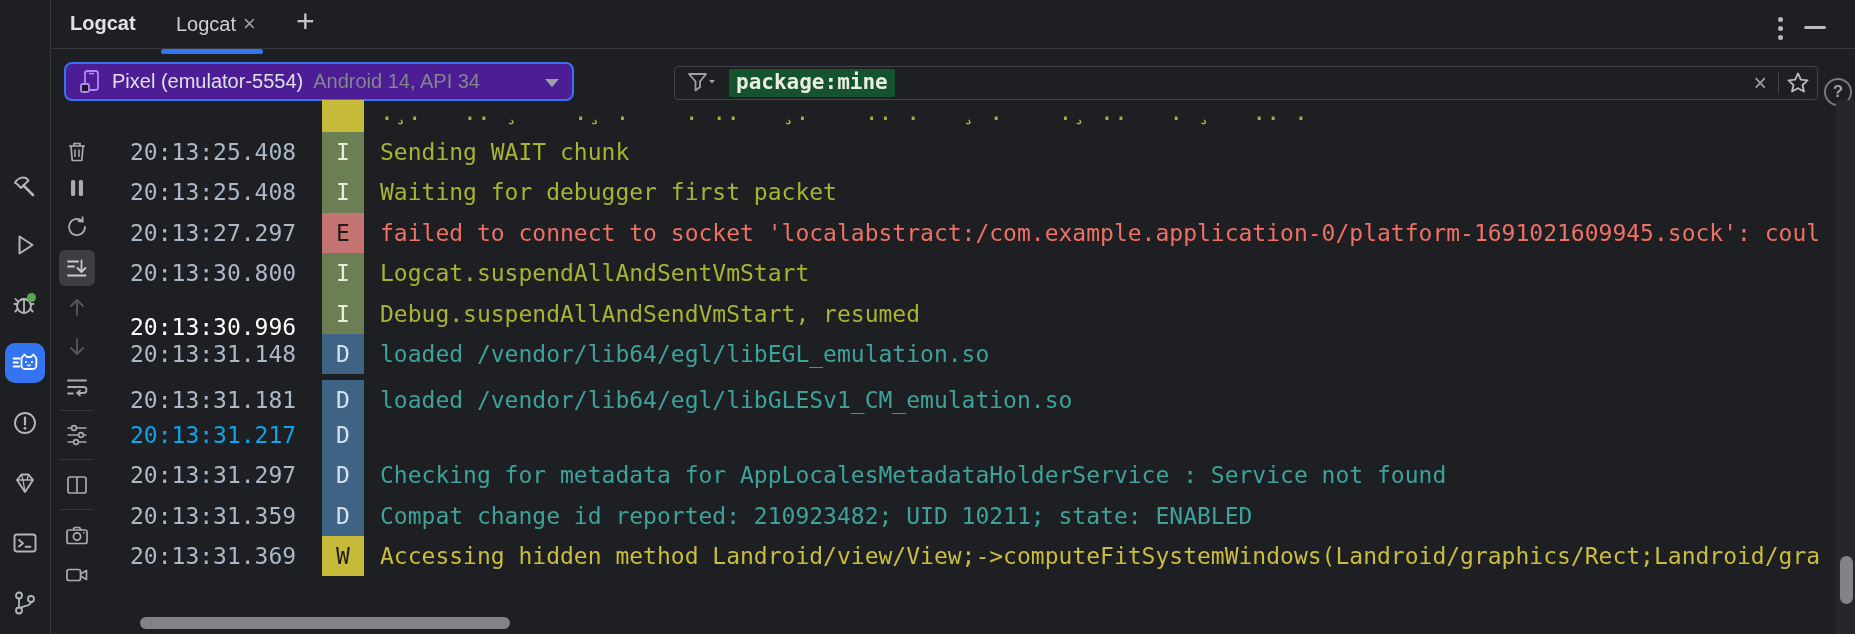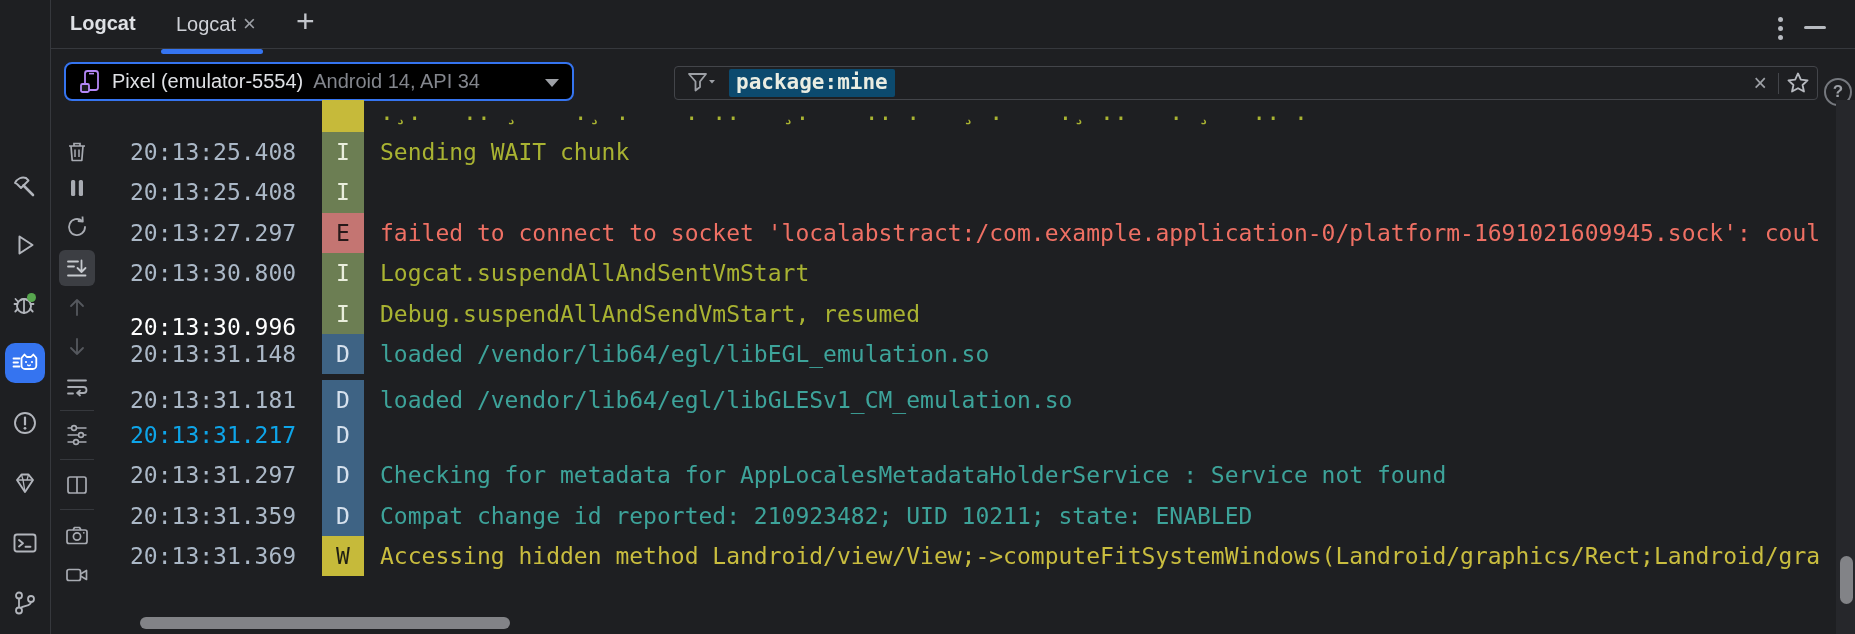--- a/index.html
+++ b/index.html
@@ -27,32 +27,32 @@
   .tab-label{position:absolute;left:176px;top:13px;font-size:20px;color:#CED0D6;}
   .tab-close{position:absolute;left:243px;top:11px;font-size:22px;color:#9DA0A6;}
   .tab-underline{position:absolute;left:161px;top:49px;width:102px;height:5px;border-radius:3px;background:#3574F0;}
   .new-tab{position:absolute;left:296px;top:3px;font-size:32px;font-weight:200;color:#C2C5CB;}
   .kebab-dot{position:absolute;left:1778px;width:5px;height:5px;border-radius:50%;background:#B7BAC0;}
   .minimize{position:absolute;left:1804px;top:26px;width:22px;height:3px;border-radius:2px;background:#B7BAC0;}
 
   
   .device-select{
     position:absolute;left:64px;top:62px;width:494px;height:35px;border:2px solid #3574F0;
-    border-radius:8px;background:#000000;display:flex;align-items:center;padding-left:12px;box-sizing:content-box;
+    border-radius:8px;background:#4c1d95;display:flex;align-items:center;padding-left:12px;box-sizing:content-box;
   }
   .device-name{font-size:20px;color:#DFE1E5;margin-left:10px;white-space:nowrap;}
   .device-details{font-size:20px;color:#83868D;margin-left:10px;white-space:nowrap;}
   .dd-chevron{position:absolute;right:13px;top:15px;width:0;height:0;border-left:7px solid transparent;border-right:7px solid transparent;border-top:8px solid #9DA0A6;}
 
   .filter-box{
     position:absolute;left:674px;top:66px;width:1142px;height:32px;border:1px solid #43454A;
     border-radius:4px;display:flex;align-items:center;
   }
   .filter-chip{
-    margin-left:12px;background:#0c4a6e;color:#EAEDE2;border-radius:2px;
+    margin-left:12px;background:#14532d;color:#EAEDE2;border-radius:2px;
     font-family:"DejaVu Sans Mono","Liberation Mono",monospace;font-size:21px;font-weight:bold;
     padding:1px 7px 3px 7px;white-space:nowrap;
   }
   .filter-clear{position:absolute;right:50px;top:3px;font-size:23px;color:#9DA0A6;}
   .filter-sep{position:absolute;right:38px;top:6px;width:1px;height:21px;background:#43454A;}
   .help-circle{
     position:absolute;left:1824px;top:78px;width:24px;height:24px;border:2px solid #75787E;border-radius:50%;
     color:#9DA0A6;font-size:17px;font-weight:bold;display:flex;align-items:center;justify-content:center;
   }
 
@@ -219,20 +219,21 @@
     <span class="m" style="color: rgb(169, 179, 50);">.¸.   .. ¸    .¸ .    . ..   ¸.    .. .   ¸ .    .¸ ..   . ¸   .. .</span>
   </div>
     <div class="log-row" style="top: 31.8px;">
     <span class="t" style="color: rgb(171, 184, 199);">20:13:25.408</span>
     <span class="b" style="background: rgb(108, 126, 83); color: rgb(233, 238, 220);">I</span>
     <span class="m" style="color: rgb(169, 179, 50);">Sending WAIT chunk</span>
   </div>
     <div class="log-row" style="top: 72.2px;">
     <span class="t" style="color: rgb(171, 184, 199);">20:13:25.408</span>
     <span class="b" style="background: rgb(108, 126, 83); color: rgb(233, 238, 220);">I</span>
+    <span class="m" style="color: rgb(169, 179, 50);">Waiting for debugger first packet</span>
   </div>
     <div class="log-row" style="top: 112.6px;">
     <span class="t" style="color: rgb(171, 184, 199);">20:13:27.297</span>
     <span class="b" style="background: rgb(196, 117, 114); color: rgb(39, 25, 26);">E</span>
     <span class="m" style="color: rgb(239, 112, 100);">failed to connect to socket 'localabstract:/com.example.application-0/platform-1691021609945.sock': coul</span>
   </div>
     <div class="log-row" style="top: 153px;">
     <span class="t" style="color: rgb(171, 184, 199);">20:13:30.800</span>
     <span class="b" style="background: rgb(108, 126, 83); color: rgb(233, 238, 220);">I</span>
     <span class="m" style="color: rgb(169, 179, 50);">Logcat.suspendAllAndSentVmStart</span>

